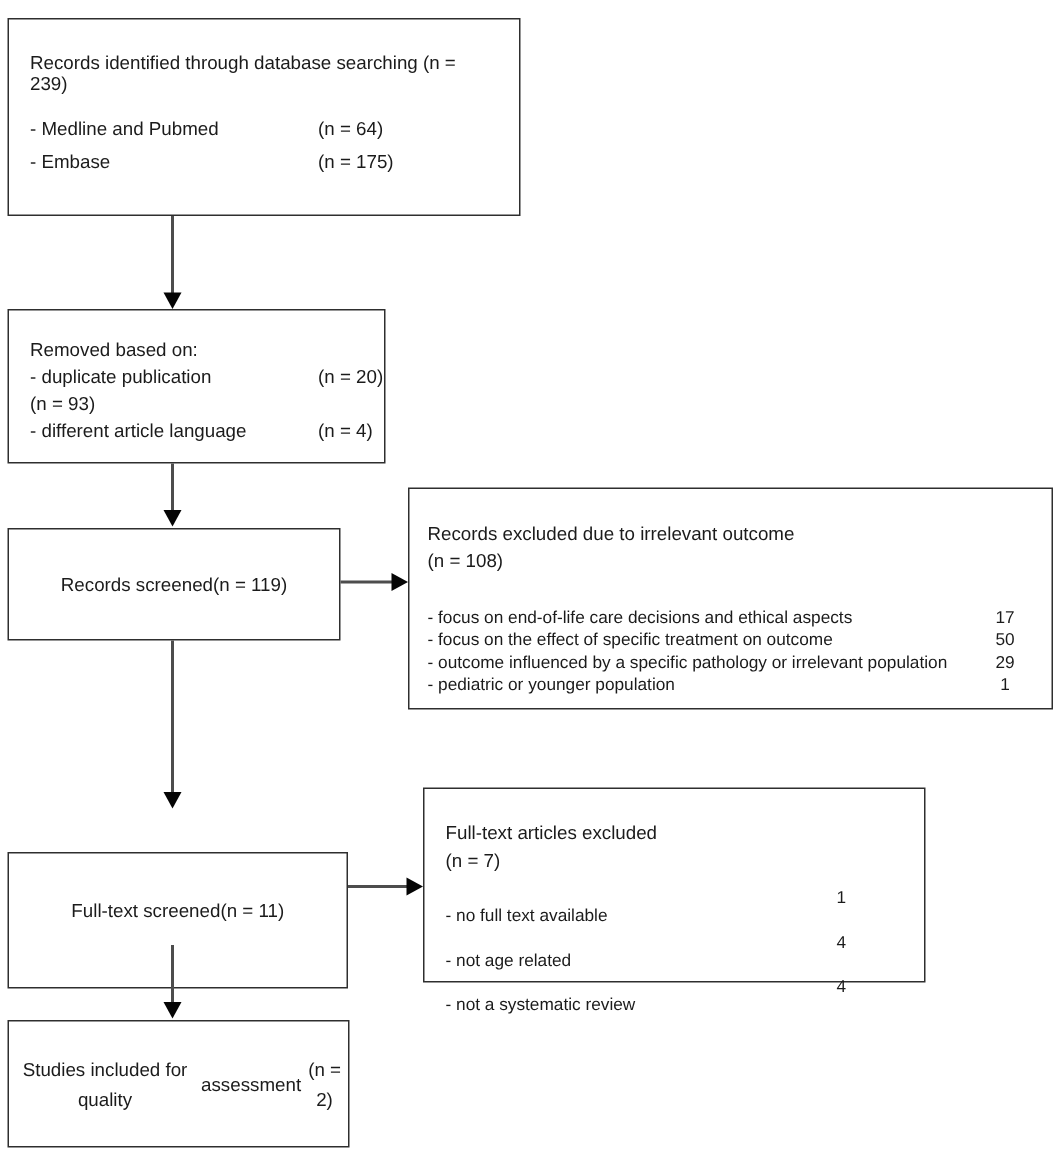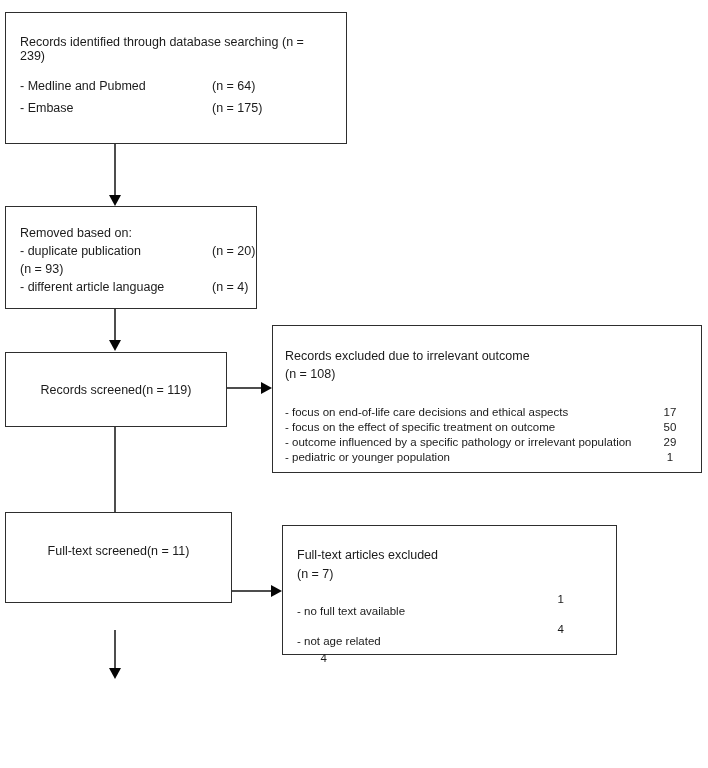--- a/index.html
+++ b/index.html
@@ -39,21 +39,21 @@
   #box-removed { left: 5px; top: 206px; width: 252px; height: 103px; padding: 17px 12px 10px 14px; line-height: 18px; }
   
   #box-screened { left: 5px; top: 352px; width: 222px; height: 75px; }
   
   #rbox-records { left: 272px; top: 325px; width: 430px; height: 148px; padding: 21px 16px 0 12px; }
   #rbox-records .head { line-height: 18px; margin-bottom: 22px; }
   #rbox-records .row { line-height: 15px; font-size: 11.5px; }
   #rbox-records .row .lbl { flex: 1 1 auto; }
   #rbox-records .row .val { width: 30px; text-align: center; }
   
-  #box-fulltext { left: 5px; top: 512px; width: 227px; height: 91px; padding-bottom: 14px; }
+  #box-fulltext { left: 5px; top: 568px; width: 227px; height: 91px; padding-bottom: 14px; }
   
   #rbox-fulltext { left: 282px; top: 525px; width: 335px; height: 130px; padding: 20px 16px 0 14px; }
   #rbox-fulltext .head { line-height: 19px; margin-bottom: 7px; }
   #rbox-fulltext .rows { padding-right: 36px; }
   #rbox-fulltext .row { line-height: 17.5px; font-size: 11.5px; }
   #rbox-fulltext .row .lbl { flex: 1 1 auto; margin-top: 12px; }
   #rbox-fulltext .row .val { width: 30px; text-align: right; }
   
   #box-included { left: 5px; top: 680px; width: 228px; height: 85px; }
   
@@ -166,22 +166,28 @@
     <div class="rows">
       <div class="row">
         <span class="lbl">- no full text available</span>
         <span class="val">1</span>
       </div>
       <div class="row">
         <span class="lbl">- not age related</span>
         <span class="val">4</span>
       </div>
       <div class="row">
+        <span class="lbl">- not a systematic review</span>
         <span class="val">4</span>
       </div>
     </div>
   </div>
 
   <div class="vstem" style="left:114px; top:630px; height:39px;"></div>
   <div class="vhead" style="left:109px; top:668px;"></div>
 
+  <div class="box center-box" id="box-included">
+    <div>Studies included for quality</div>
+    <div>assessment</div>
+    <div>(n = 2)</div>
+  </div>
 
 </div>
 
 </body></html>

